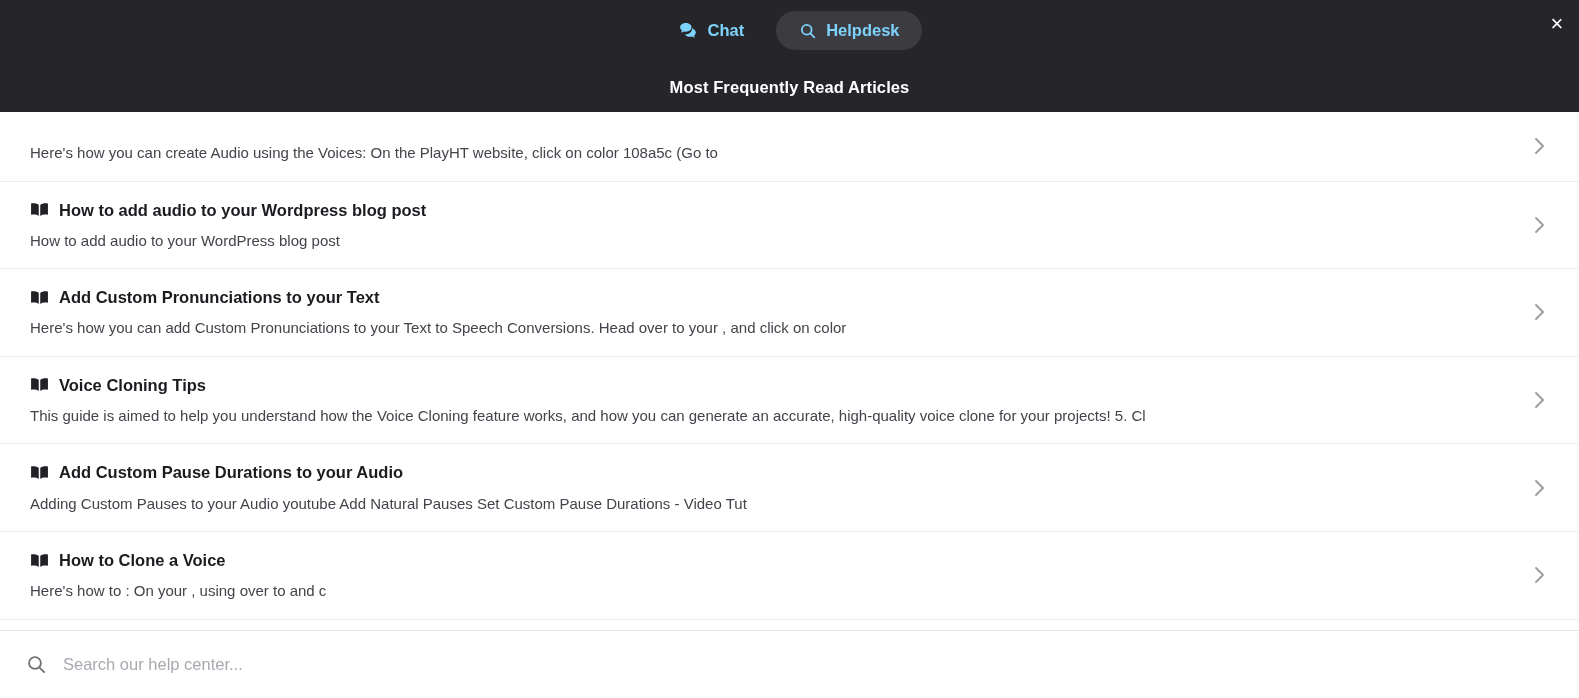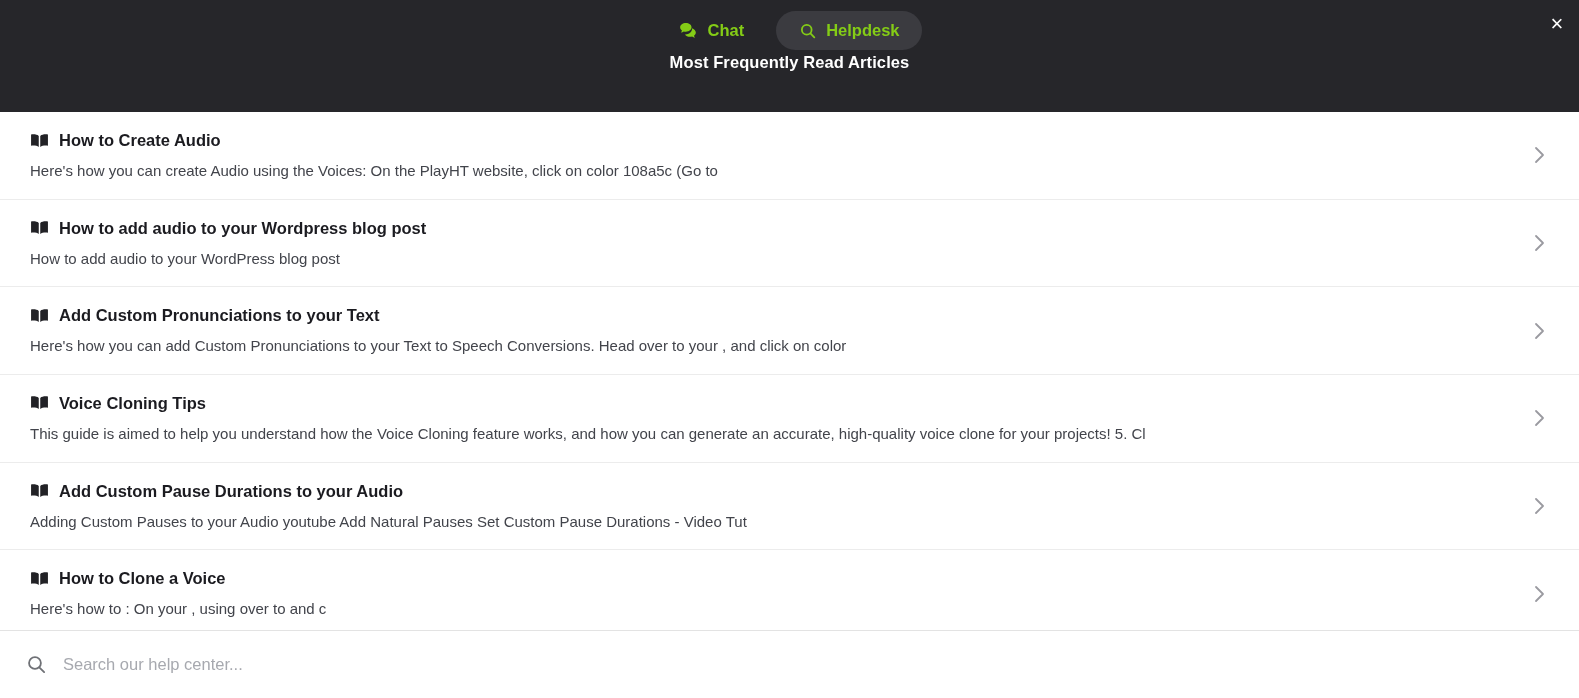--- a/index.html
+++ b/index.html
@@ -40,42 +40,42 @@
     gap: 10px;
   }
 
   .tab {
     display: flex;
     align-items: center;
     gap: 9px;
     height: 39px;
     padding: 0 22px;
     border-radius: 20px;
-    color: #84cc16;
+    color: #7dd3fc;
     font-size: 16.5px;
     font-weight: bold;
     cursor: pointer;
     user-select: none;
     background: transparent;
     text-align: center;
   }
   .tab.active {
     background: #3b3b40;
   }
   .tab .tab-icon {
     display: inline-flex;
     align-items: center;
     justify-content: center;
     width: 19px;
     height: 19px;
   }
   .tab .tab-icon svg { display: block; }
 
   .header-title {
-    margin-top: 3px;
+    margin-top: 28px;
     color: #ffffff;
     font-size: 16.5px;
     font-weight: bold;
     letter-spacing: 0.1px;
   }
 
   .close-btn {
     position: absolute;
     top: 10px;
     right: 8px;
@@ -220,29 +220,20 @@
     </div>
 
     <div class="header-title">Most Frequently Read Articles</div>
 
     <button class="close-btn">×</button>
   </div>
 
   <div class="list">
 
     <div class="article">
-      <div class="article-head">
-        <span class="book-icon">
-          <svg viewBox="0 0 20 16" width="19" height="15" fill="currentColor" aria-hidden="true">
-            <path d="M9.2 3.1C7.8 1.9 5.8 1.4 3.4 1.4c-.9 0-1.7.1-2.4.2v11.9c.7-.1 1.5-.2 2.4-.2 2.4 0 4.4.5 5.8 1.6V3.1z"></path>
-            <path d="M10.8 3.1v11.8c1.4-1.1 3.4-1.6 5.8-1.6.9 0 1.7.1 2.4.2V1.6c-.7-.1-1.5-.2-2.4-.2-2.4 0-4.4.5-5.8 1.7z"></path>
-          </svg>
-        </span>
-        <span class="article-title">How to Create Audio</span>
-      </div>
       <div class="article-snippet">Here's how you can create Audio using the Voices: On the PlayHT website, click on color 108a5c (Go to</div>
       <span class="chevron">
         <svg viewBox="0 0 12 20" width="12" height="20" fill="none" stroke="currentColor" stroke-width="1.8" stroke-linecap="round" stroke-linejoin="round" aria-hidden="true">
           <polyline points="2,3 9,10 2,17"></polyline>
         </svg>
       </span>
     </div>
 
     <div class="article">
       <div class="article-head">

